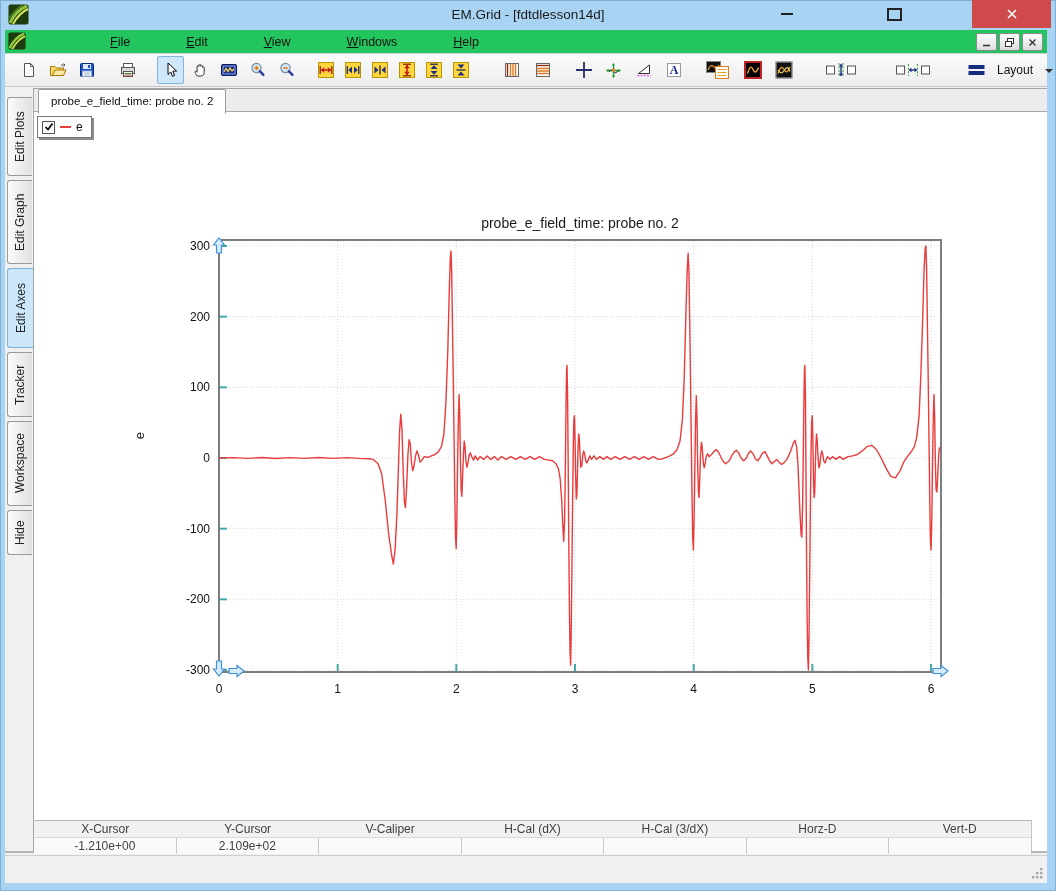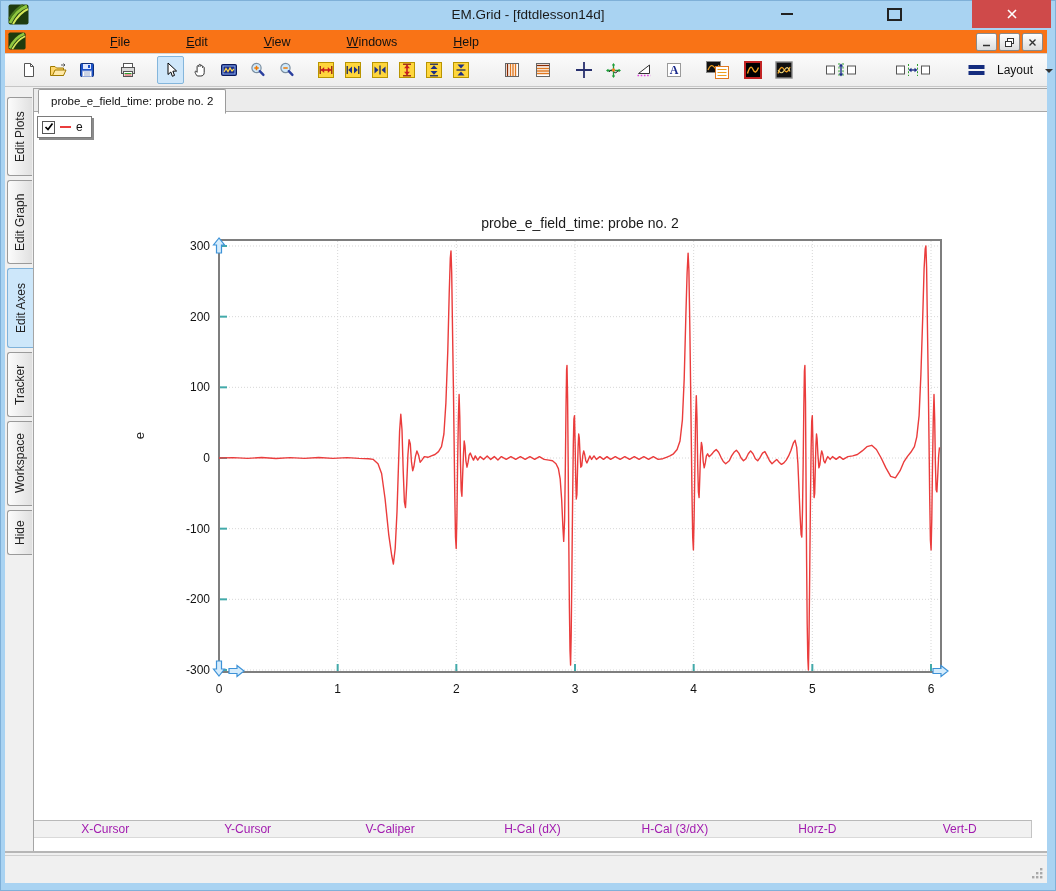--- a/index.html
+++ b/index.html
@@ -10,21 +10,21 @@
   .title-text{position:absolute;left:0;top:0;width:100%;height:30px;line-height:30px;text-align:center;font-size:13.5px;color:#1b1b1b;}
   .cap-btn{position:absolute;top:0;height:28px;display:flex;align-items:center;justify-content:center;cursor:pointer;}
   .cap-min{left:760px;width:54px;}
   .cap-max{left:866px;width:56px;}
   .cap-close{left:972px;width:79px;background:#cf4a4a;color:#fff;font-size:14px;}
   .cap-min .bar{width:12px;height:2px;background:#222;}
   .cap-max .box{width:11px;height:9px;border:2px solid #222;}
   .cap-close svg{display:block}
   
   .appbody{position:absolute;left:5px;top:30px;width:1042px;height:852px;background:#f0f0f0;}
-  .menubar{position:absolute;left:0;top:0;width:100%;height:23px;background:#f97316;border-bottom:1px solid #d4d4d4;}
+  .menubar{position:absolute;left:0;top:0;width:100%;height:23px;background:#22c55e;border-bottom:1px solid #d4d4d4;}
   .menu-icon{position:absolute;left:3px;top:2px;width:18px;height:18px;}
   .menubar ul{list-style:none;margin:0;padding:0 0 0 105px;display:flex;gap:56px;height:23px;align-items:center;}
   .menubar li{font-size:12.5px;color:#111;cursor:default;}
   .mdi-btns{position:absolute;right:4px;top:3px;display:flex;gap:2px;}
   .mdi-btn{width:19px;height:16px;border:1px solid #8a8a8a;border-radius:2px;background:linear-gradient(#ffffff,#dcdcdc);display:flex;align-items:center;justify-content:center;}
   
   .toolbar{position:absolute;left:0;top:24px;width:100%;height:33px;background:linear-gradient(#fbfbfb,#ededed);border-bottom:1px solid #c6c6c6;display:flex;align-items:center;padding-left:10px;box-sizing:border-box;}
   .tbtn{width:25px;height:26px;display:flex;align-items:center;justify-content:center;border:1px solid transparent;border-radius:2px;flex:0 0 auto;}
   .tbtn.active{background:#cfe7fa;border-color:#84b6dc;}
   .tbtn svg{display:block;}
@@ -55,21 +55,21 @@
   .tick{font-family:"Liberation Sans",sans-serif;font-size:12px;fill:#111;}
   .tx{text-anchor:middle;}
   .ty{text-anchor:end;}
   
   .legend{position:absolute;left:3px;top:4px;height:20px;background:#fff;border:1px solid #7a7a7a;box-shadow:2px 2px 0 rgba(100,100,100,.75);display:flex;align-items:center;gap:5px;padding:0 8px 0 4px;z-index:3;}
   .cb{width:11px;height:11px;background:#fdfdfd;border:1px solid #555;display:flex;align-items:center;justify-content:center;}
   .cb svg{display:block}
   .swatch{width:11px;height:2px;background:#ea3c3c;}
   .legend .lbl{font-size:12px;color:#111;}
   
-  .ctable{position:absolute;left:0;top:731px;width:998px;border-top:1px solid #b9b9b9;border-right:1px solid #c4c4c4;box-sizing:border-box;font-size:12px;color:#a21caf;}
+  .ctable{position:absolute;left:0;top:731px;width:998px;border-top:1px solid #b9b9b9;border-right:1px solid #c4c4c4;box-sizing:border-box;font-size:12px;color:#404040;}
   .crow{display:flex;width:100%;}
   .crow.h{background:#f1f1f1;height:16px;line-height:16px;border-bottom:1px solid #d9d9d9;}
   .crow.v{background:#fafafa;height:16px;line-height:16px;}
   .ccell{flex:1 1 0;text-align:center;overflow:hidden;white-space:nowrap;}
   .crow.v .ccell{border-left:1px solid #c8c8c8;}
   .crow.v .ccell:first-child{border-left:none;}
   
   .statusbar{position:absolute;left:0;top:825px;width:100%;height:27px;background:#f0f0f0;border-top:1px solid #cfcfcf;}
   .grip{position:absolute;right:3px;bottom:3px;}
 </style>
@@ -437,20 +437,29 @@
         <div class="ctable">
           <div class="crow h">
             <div class="ccell">X-Cursor</div>
             <div class="ccell">Y-Cursor</div>
             <div class="ccell">V-Caliper</div>
             <div class="ccell">H-Cal (dX)</div>
             <div class="ccell">H-Cal (3/dX)</div>
             <div class="ccell">Horz-D</div>
             <div class="ccell">Vert-D</div>
           </div>
+          <div class="crow v">
+            <div class="ccell">-1.210e+00</div>
+            <div class="ccell">2.109e+02</div>
+            <div class="ccell"></div>
+            <div class="ccell"></div>
+            <div class="ccell"></div>
+            <div class="ccell"></div>
+            <div class="ccell"></div>
+          </div>
         </div>
       </div>
     </div>
 
     <div class="statusbar">
       <svg class="grip" width="14" height="14" viewBox="0 0 14 14">
         <g fill="#a8a8a8">
             <rect x="10" y="2" width="2.4" height="2.4"></rect>
             <rect x="10" y="6" width="2.4" height="2.4"></rect>
             <rect x="6" y="6" width="2.4" height="2.4"></rect>

